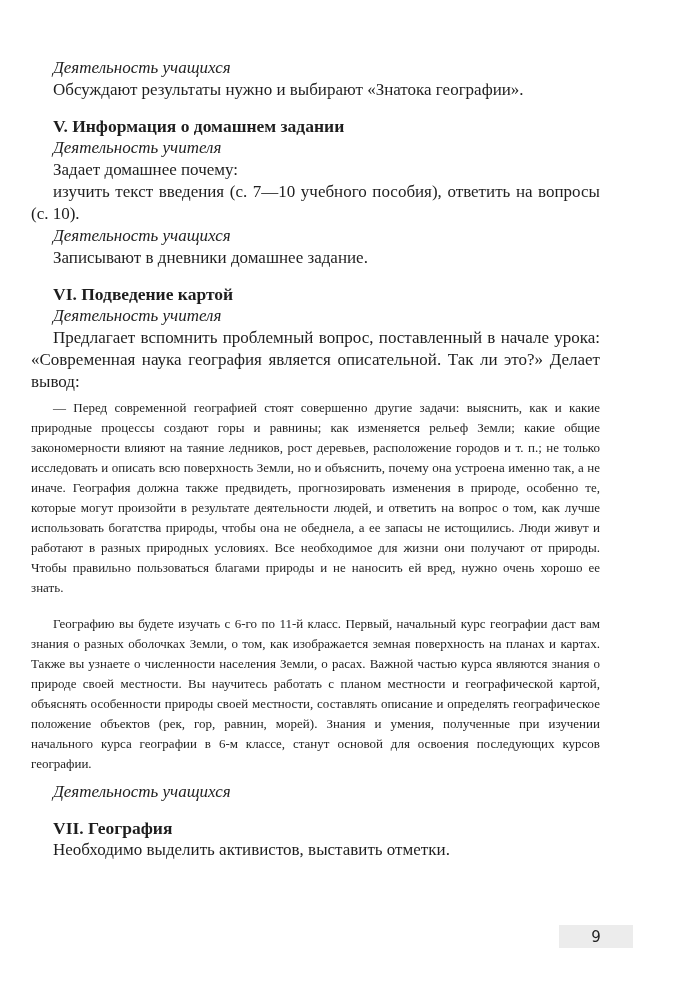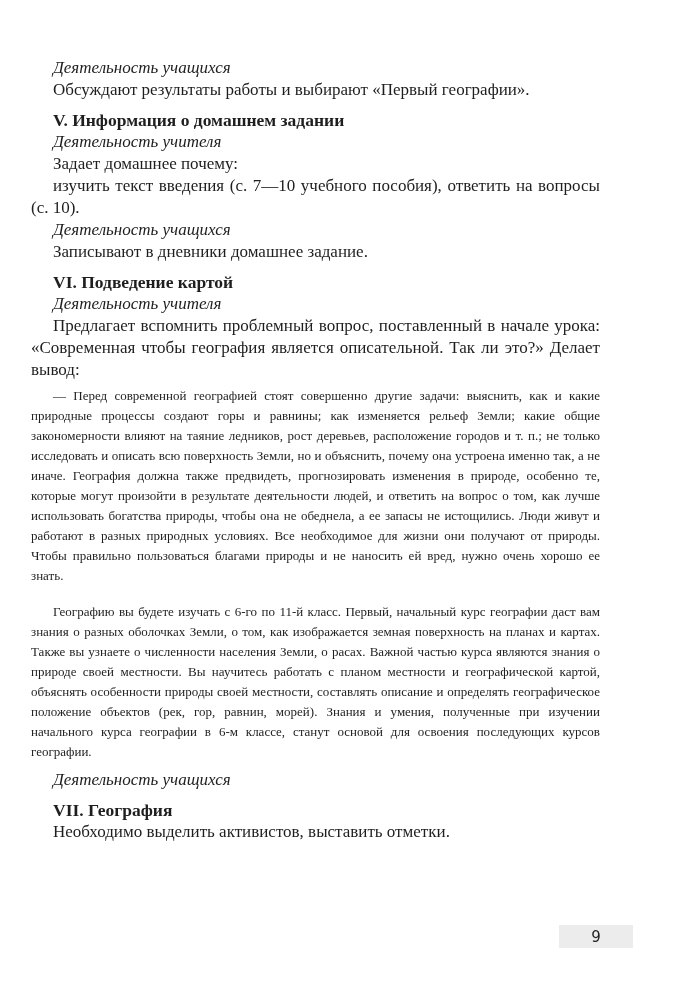--- a/index.html
+++ b/index.html
@@ -27,21 +27,21 @@
     font-size: 17px;
     line-height: 22px;
     text-indent: 22px;
     text-align: justify;
   }
   .content p.italic-label {
     font-style: italic;
     text-align: left;
   }
   .content h2.heading {
-    margin: 8px 0 0 0;
+    margin: 14px 0 0 0;
     font-size: 17.5px;
     line-height: 22px;
     font-weight: bold;
     text-indent: 22px;
   }
   .content p.inset {
     font-size: 13px;
     line-height: 20px;
     margin-top: 5px;
   }
@@ -64,30 +64,30 @@
     font-size: 15px;
     color: #222222;
   }
 </style>
 </head>
 <body>
 
 <div class="page" style="background: rgb(255, 255, 255); color: rgb(30, 30, 30);">
   <div class="content">
     <p class="italic-label">Деятельность учащихся</p>
-    <p>Обсуждают результаты работы и выбирают «Первый географии».</p>
+    <p>Обсуждают результаты нужно и выбирают «Знатока географии».</p>
     <h2 class="heading">V. Информация о домашнем задании</h2>
     <p class="italic-label">Деятельность учителя</p>
     <p>Задает домашнее почему:</p>
     <p>изучить текст введения (с. 7—10 учебного пособия), ответить на вопросы (с. 10).</p>
     <p class="italic-label">Деятельность учащихся</p>
     <p>Записывают в дневники домашнее задание.</p>
     <h2 class="heading">VI. Подведение картой</h2>
     <p class="italic-label">Деятельность учителя</p>
-    <p>Предлагает вспомнить проблемный вопрос, поставленный в начале урока: «Современная чтобы география является описательной. Так ли это?» Делает вывод:</p>
+    <p>Предлагает вспомнить проблемный вопрос, поставленный в начале урока: «Современная наука география является описательной. Так ли это?» Делает вывод:</p>
     <p class="inset">— Перед современной географией стоят совершенно другие задачи: выяснить, как и какие природные процессы создают горы и равнины; как изменяется рельеф Земли; какие общие закономерности влияют на таяние ледников, рост деревьев, расположение городов и т. п.; не только исследовать и описать всю поверхность Земли, но и объяснить, почему она устроена именно так, а не иначе. География должна также предвидеть, прогнозировать изменения в природе, особенно те, которые могут произойти в результате деятельности людей, и ответить на вопрос о том, как лучше использовать богатства природы, чтобы она не обеднела, а ее запасы не истощились. Люди живут и работают в разных природных условиях. Все необходимое для жизни они получают от природы. Чтобы правильно пользоваться благами природы и не наносить ей вред, нужно очень хорошо ее знать.</p>
     <p class="inset">Географию вы будете изучать с 6-го по 11-й класс. Первый, начальный курс географии даст вам знания о разных оболочках Земли, о том, как изображается земная поверхность на планах и картах. Также вы узнаете о численности населения Земли, о расах. Важной частью курса являются знания о природе своей местности. Вы научитесь работать с планом местности и географической картой, объяснять особенности природы своей местности, составлять описание и определять географическое положение объектов (рек, гор, равнин, морей). Знания и умения, полученные при изучении начального курса географии в 6-м классе, станут основой для освоения последующих курсов географии.</p>
     <p class="italic-label after-inset">Деятельность учащихся</p>
     <h2 class="heading">VII. География</h2>
     <p>Необходимо выделить активистов, выставить отметки.</p>
   </div>
 
   <div class="page-number-badge" style="background: rgb(236, 236, 236);">
     <span>9</span>
   </div>

